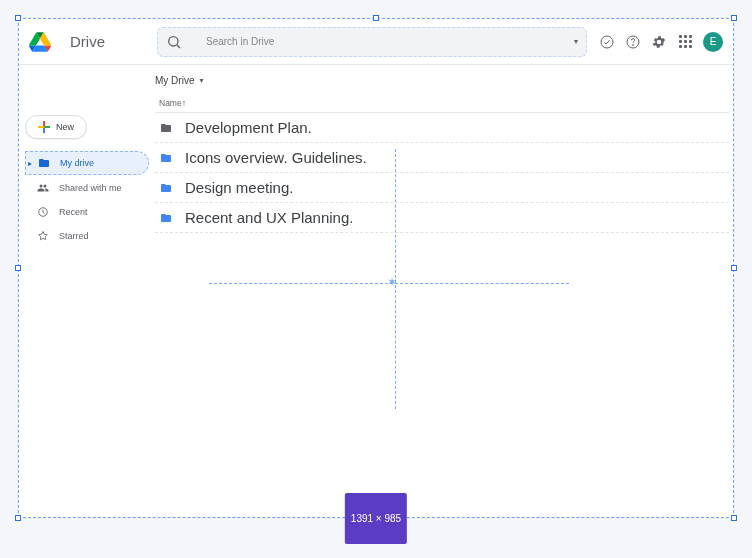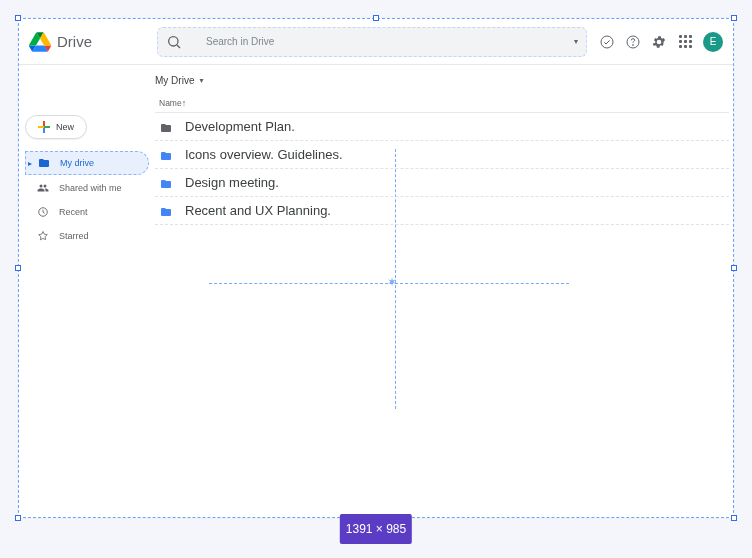--- a/index.html
+++ b/index.html
@@ -16,21 +16,21 @@
   }
 
   
   .header {
     height: 46px;
     display: flex;
     align-items: center;
     padding: 0 10px;
     border-bottom: 1px solid #e6e8eb;
   }
-  .logo-wrap { display: flex; align-items: center; gap: 6px; width: 128px; }
+  .logo-wrap { display: flex; align-items: center; gap: 19px; width: 128px; }
   .logo-svg { width: 22px; height: 22px; }
   .logo-text { font-size: 15px; color: #5f6368; }
 
   .search-wrap {
     flex: 0 0 430px;
     height: 30px;
     background: #f1f3f4;
     border-radius: 6px;
     display: flex;
     align-items: center;
@@ -121,25 +121,25 @@
 
   .col-header {
     display: flex; align-items: center;
     font-size: 8.5px; color: #5f6368;
     padding: 2px 4px 4px 4px;
     border-bottom: 1px solid #e6e8eb;
   }
   .arrow-up { font-size: 9px; }
 
   .file-row {
-    display: flex; align-items: flex-end;
+    display: flex; align-items: center;
     gap: 12px;
     padding: 6px 4px;
     border-bottom: 1px dashed #dfe3e8;
-    font-size: 13px; color: #3c4043;
+    font-size: 15px; color: #3c4043;
     cursor: pointer;
   }
   .file-icon { width: 14px; display:flex; justify-content:center; }
   .folder-icon-svg { width: 14px; height: 12px; }
   .darkfolder { fill: #5f6368; }
   .bluefolder { fill: #4285f4; }
 
   
   .sel-handle {
     position: absolute; width: 6px; height: 6px;
@@ -161,21 +161,21 @@
   .guide-h {
     position: absolute; top: 264px; left: 190px; width: 360px; height: 0;
     border-top: 1px dashed #7aa7ff;
   }
   .cross-star { position:absolute; left:368px; top:256px; color:#7aa7ff; font-size:12px; }
 
   .size-badge {
     position: absolute;
     bottom: 14px; left: 50%; transform: translateX(-50%);
     background: #5b3cc4; color: #fff;
-    font-size: 12px; padding: 8px 6px; border-radius: 2px;
+    font-size: 10px; padding: 20px 6px; border-radius: 2px;
   }
 </style>
 </head>
 <body>
 
 <div class="design-frame">
 
   <div class="sel-handle h-tl"></div>
   <div class="sel-handle h-tm"></div>
   <div class="sel-handle h-tr"></div>

